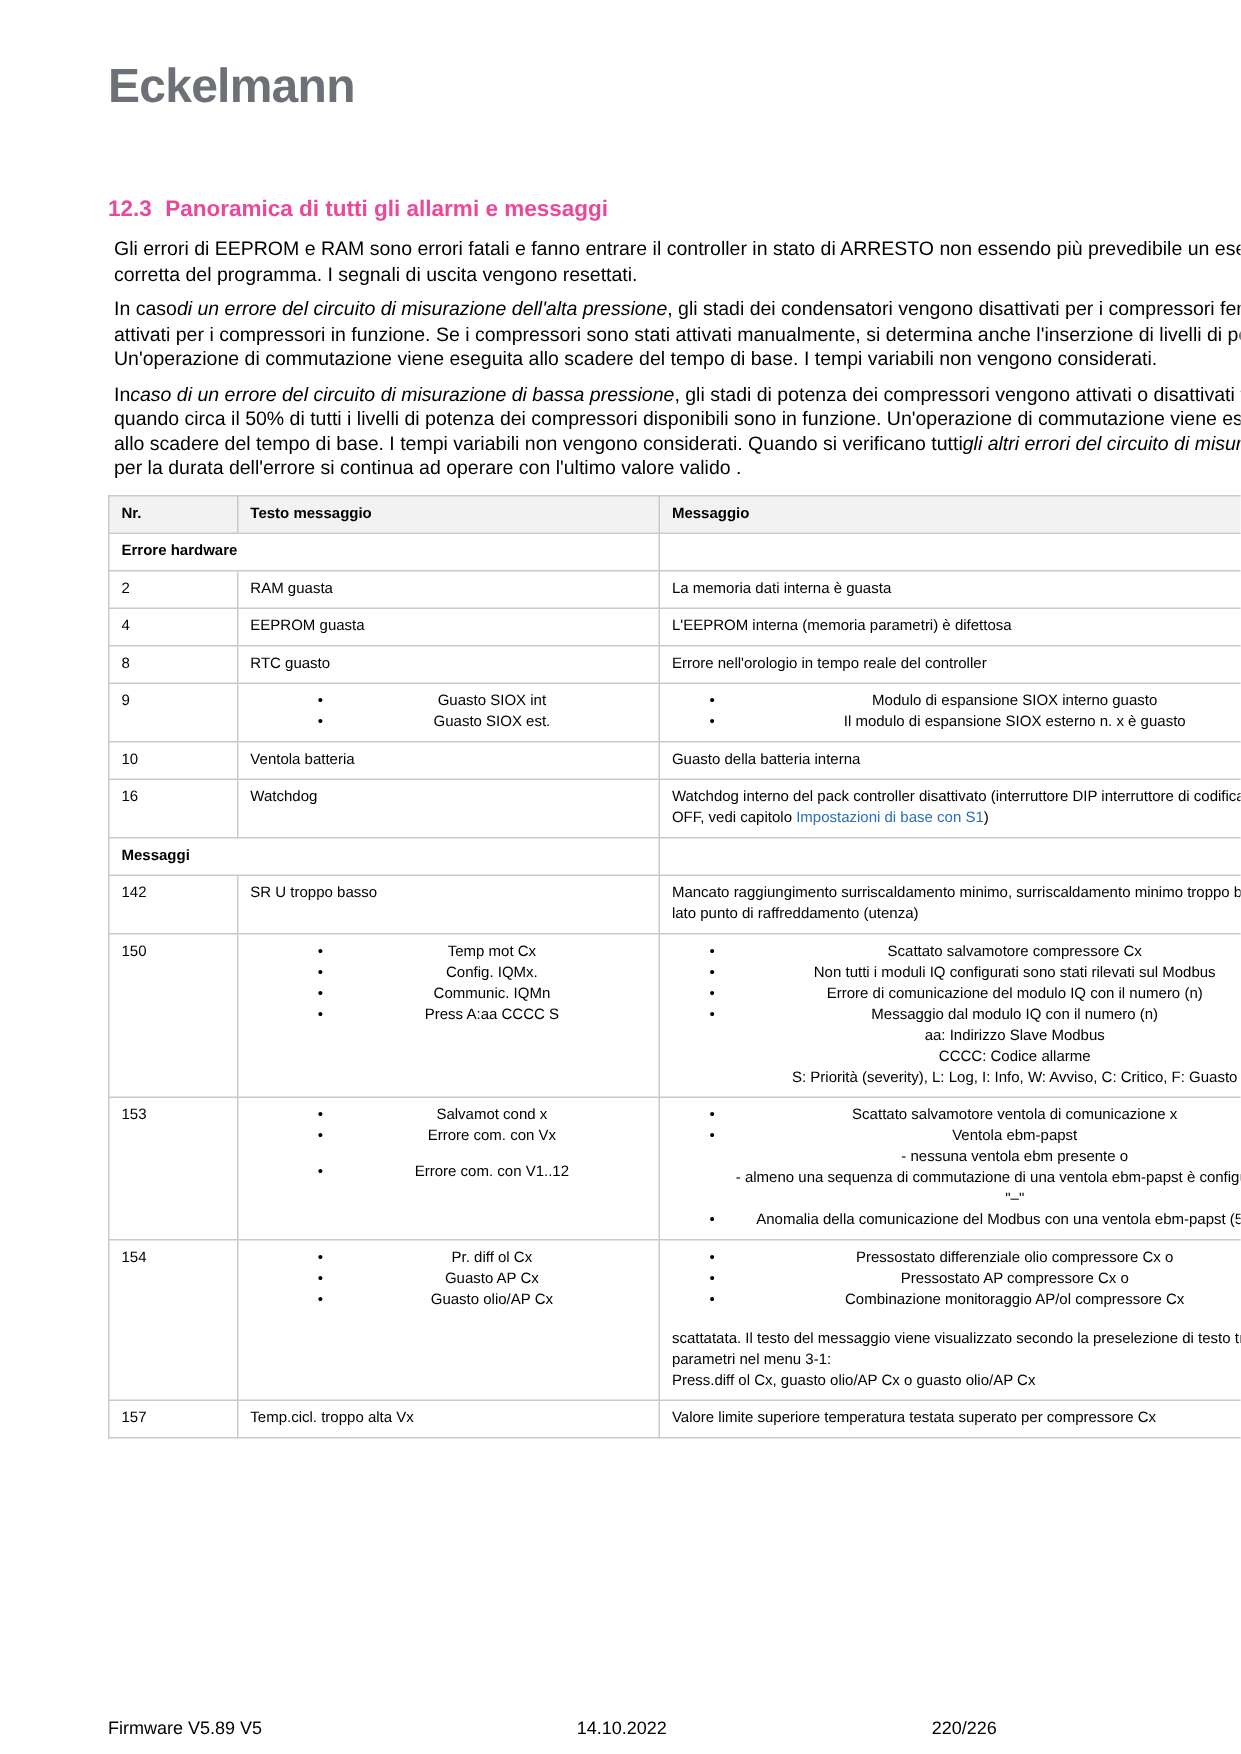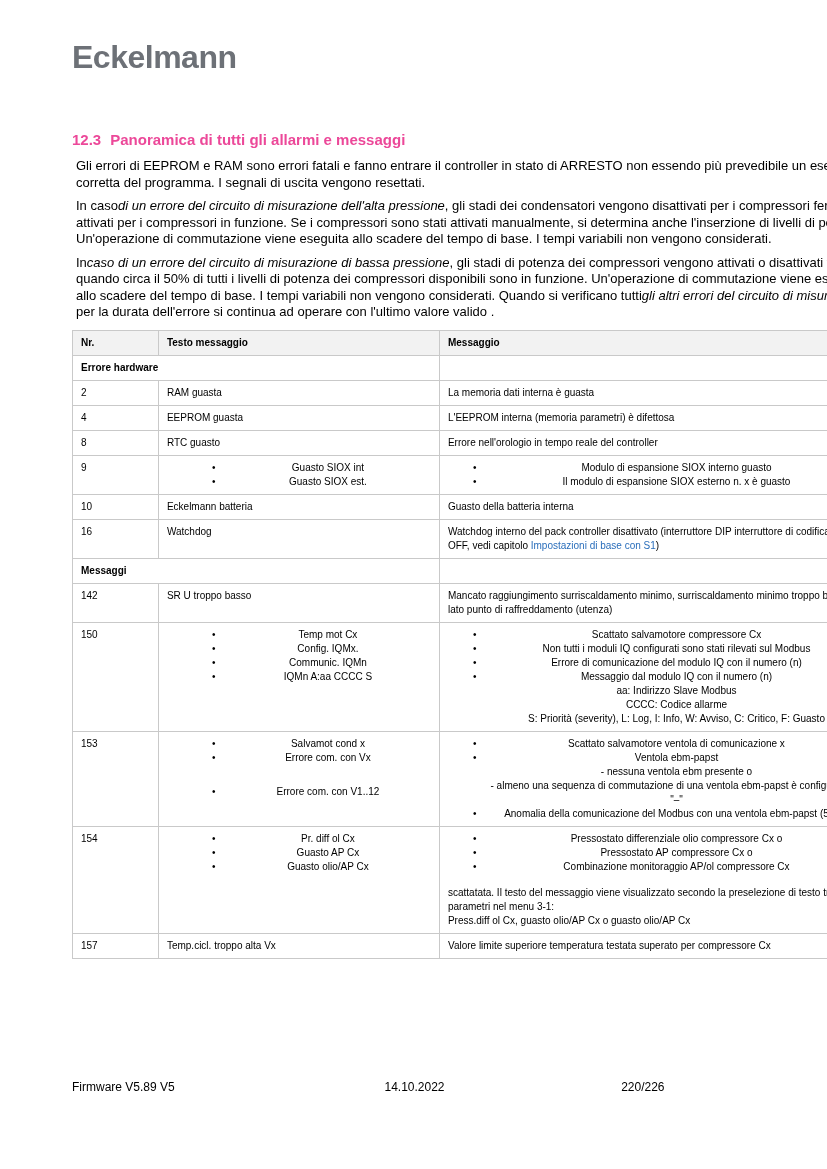--- a/index.html
+++ b/index.html
@@ -55,27 +55,27 @@
   }
   table.msg-table thead th {
     background: #f2f2f2;
     font-weight: bold;
   }
   td.sect { font-weight: bold; }
   ul.blist { list-style: none; margin: 0; padding: 0 0 0 25px; }
   td.testo ul.blist { padding-left: 45px; }
   ul.blist li { position: relative; padding-left: 13px; text-align: center; }
   ul.blist li::before { content: "\2022"; position: absolute; left: 0; top: 0; }
-  ul.blist li.gap { margin-top: 20px; }
+  ul.blist li.gap { margin-top: 10px; }
   .cellp { margin: 0; }
   ul.blist + .cellp { margin-top: 12px; }
   a.link { color: #2a6ebb; text-decoration: none; cursor: pointer; }
   .footer {
     position: absolute;
-    left: 72px; top: 1080px;
+    left: 72px; top: 1145px;
     width: 685px;
     display: flex;
     font-size: 12px;
     line-height: 14px;
   }
   .footer .f-left  { flex: 1; text-align: left; }
   .footer .f-center{ flex: 1; text-align: center; }
   .footer .f-right { flex: 1; text-align: center; }
 </style>
 </head>
@@ -143,21 +143,21 @@
                 <div>Modulo di espansione SIOX interno guasto</div>
               </li>
               <li>
                 <div>Il modulo di espansione SIOX esterno n. x è guasto</div>
               </li>
             </ul>
           </td>
         </tr>
         <tr>
           <td class="nr">10</td>
-          <td class="testo"><span>Eckelmann batteria</span></td>
+          <td class="testo"><span>Ventola batteria</span></td>
           <td class="messaggio"><span>Guasto della batteria interna</span></td>
         </tr>
         <tr>
           <td class="nr">16</td>
           <td class="testo"><span>Watchdog</span></td>
           <td class="messaggio">
             <div class="cellp">
               <div><span>Watchdog interno del pack controller disattivato (interruttore DIP interruttore di codifica S1 6 = OFF, vedi capitolo </span><a class="link" href="#">Impostazioni di base con S1</a><span>)</span></div>
             </div>
           </td>
@@ -178,21 +178,21 @@
               <li>
                 <div>Temp mot Cx</div>
               </li>
               <li>
                 <div>Config. IQMx.</div>
               </li>
               <li>
                 <div>Communic. IQMn</div>
               </li>
               <li>
-                <div>IQMn A:aa CCCC S</div>
+                <div>Press A:aa CCCC S</div>
               </li>
             </ul>
           </td>
           <td class="messaggio">
             <ul class="blist">
               <li>
                 <div>Scattato salvamotore compressore Cx</div>
               </li>
               <li>
                 <div>Non tutti i moduli IQ configurati sono stati rilevati sul Modbus</div>

